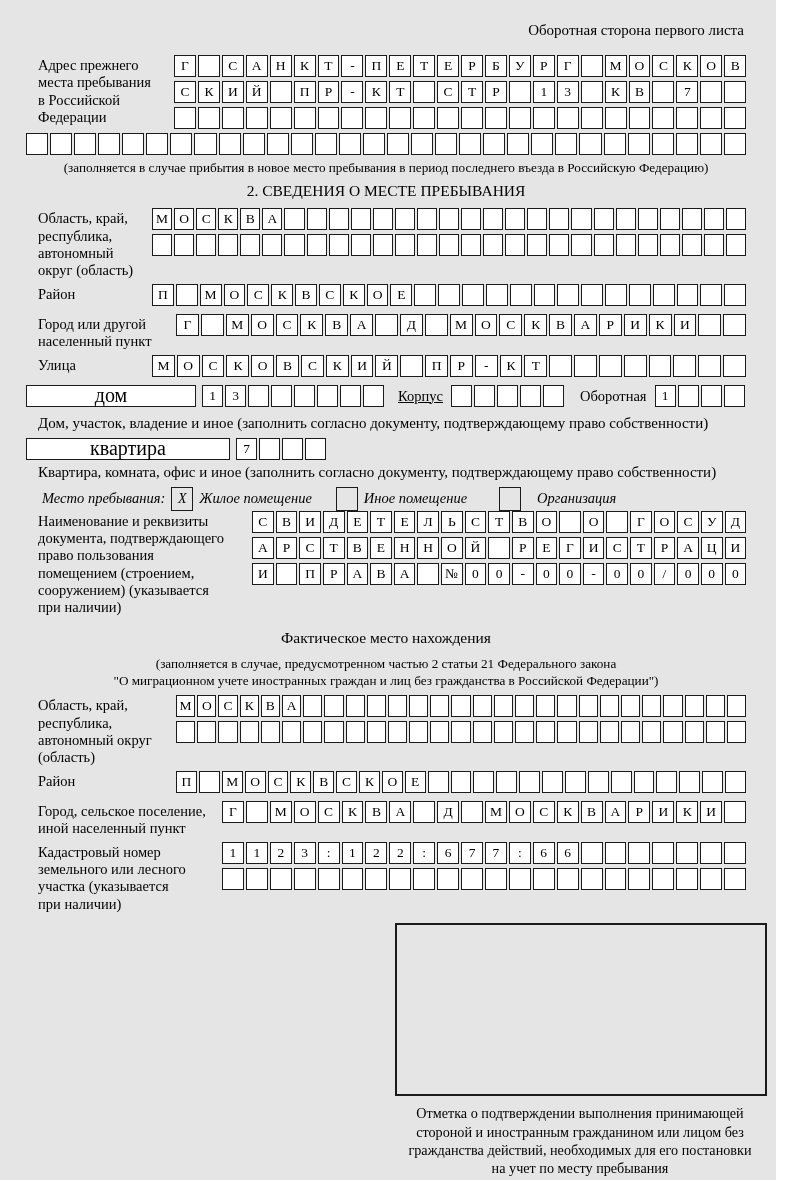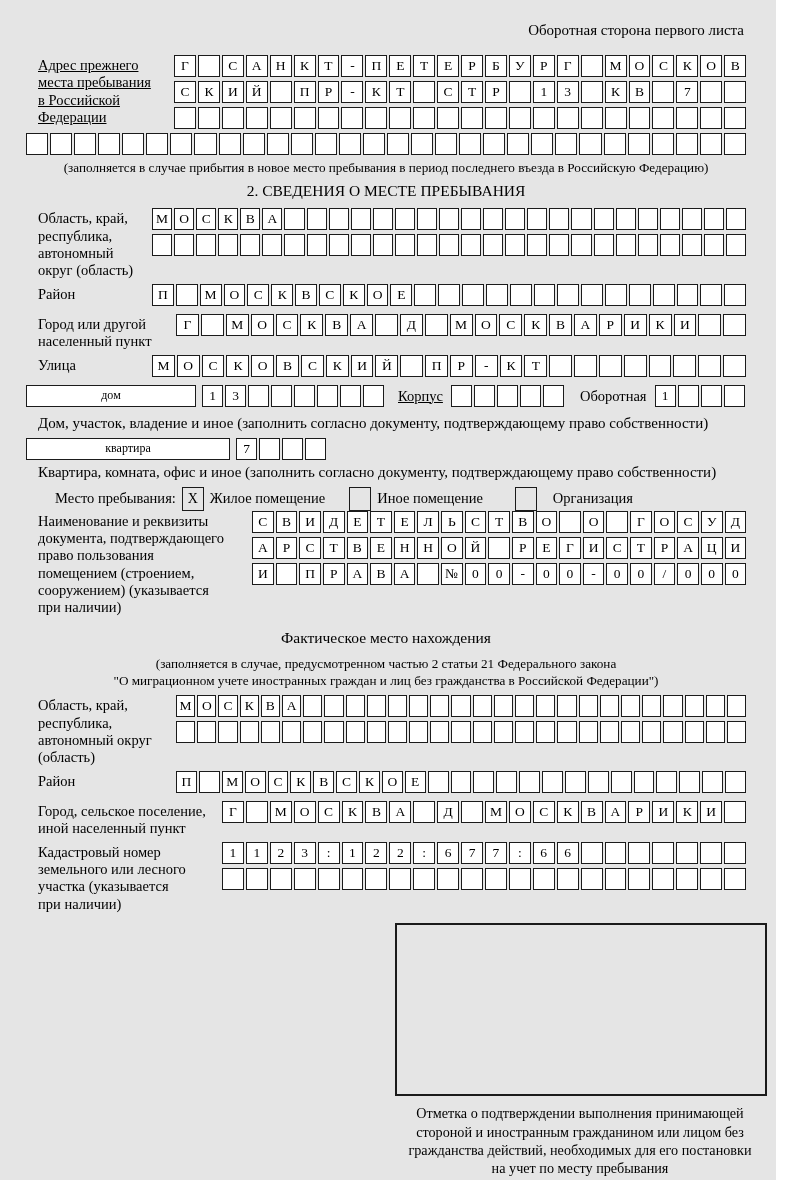--- a/index.html
+++ b/index.html
@@ -5,45 +5,45 @@
   html,body{margin:0;padding:0;background:#ffffff;}
   .page{
     width:776px;height:1180px;box-sizing:border-box;
     padding:20px 30px 10px 26px;background:#e5e5e5;color:#000;
     font-family:"Liberation Serif","DejaVu Serif",serif;
     overflow:hidden;
   }
   .corner{ text-align:right;font-size:15px;margin:2px 2px 16px 0; }
   .frow{ display:flex;align-items:flex-start;margin:0 0 4px 0; }
   .lbl{ font-size:14.5px;line-height:1.2;white-space:pre-line;padding:2px 6px 0 12px;box-sizing:border-box; }
-  .w148{flex:0 0 148px;text-decoration:underline;} .w126{flex:0 0 126px;} .w150{flex:0 0 150px;}
+  .w148{flex:0 0 148px;} .w126{flex:0 0 126px;} .w150{flex:0 0 150px;}
   .w196{flex:0 0 196px;} .w226{flex:0 0 226px;}
   .boxcol{flex:1;min-width:0;}
   .boxrow{ display:flex;gap:2px;flex:1;min-width:0;margin:0 0 4px 0; }
   .boxcol .boxrow:last-child{margin-bottom:0;}
   .cell{
     flex:1 1 0;min-width:0;height:20px;border:1.6px solid #1b1b1b;
     display:flex;align-items:center;justify-content:center;
     font-size:13.5px;background:#fff;
   }
   .fixed{flex:0 0 auto;}
   .fixed .cell{flex:0 0 19px;}
   .widebox{
     border:1.6px solid #1b1b1b;height:20px;display:flex;align-items:center;justify-content:center;
-    font-size:12px;background:#fff;
+    font-size:20px;background:#fff;
   }
   .note{ font-size:13.2px;text-align:center;margin:2px 0 6px 0;white-space:pre-line;line-height:1.3; }
   .note-left{ font-size:15px;text-align:left;margin:2px 0 6px 12px; }
   .h1{ font-weight:normal;font-size:15.5px;text-align:center;margin:6px 0 8px 0; }
   .inline-lbl{ font-size:14.5px;padding-top:3px; }
   .chk{
     width:20px;height:22px;border:1.6px solid #1b1b1b;display:inline-flex;
     align-items:center;justify-content:center;font-size:14px;margin:0 6px;
   }
-  .mesto-row{ display:flex;align-items:flex-start;margin:4px 0 0 29px; }
+  .mesto-row{ display:flex;align-items:flex-start;margin:4px 0 0 16px;font-style:italic; }
   .stamp{ width:372px;height:173px;border:2px solid #1b1b1b;margin:10px 0 8px 369px;box-sizing:border-box; }
   .stampcap{ width:452px;margin-left:328px;text-align:center;font-size:14.2px;line-height:1.3;white-space:pre-line; }
 </style>
 </head>
 <body>
 
 <div class="page">
 
   <div class="corner">Оборотная сторона первого листа</div>
 

